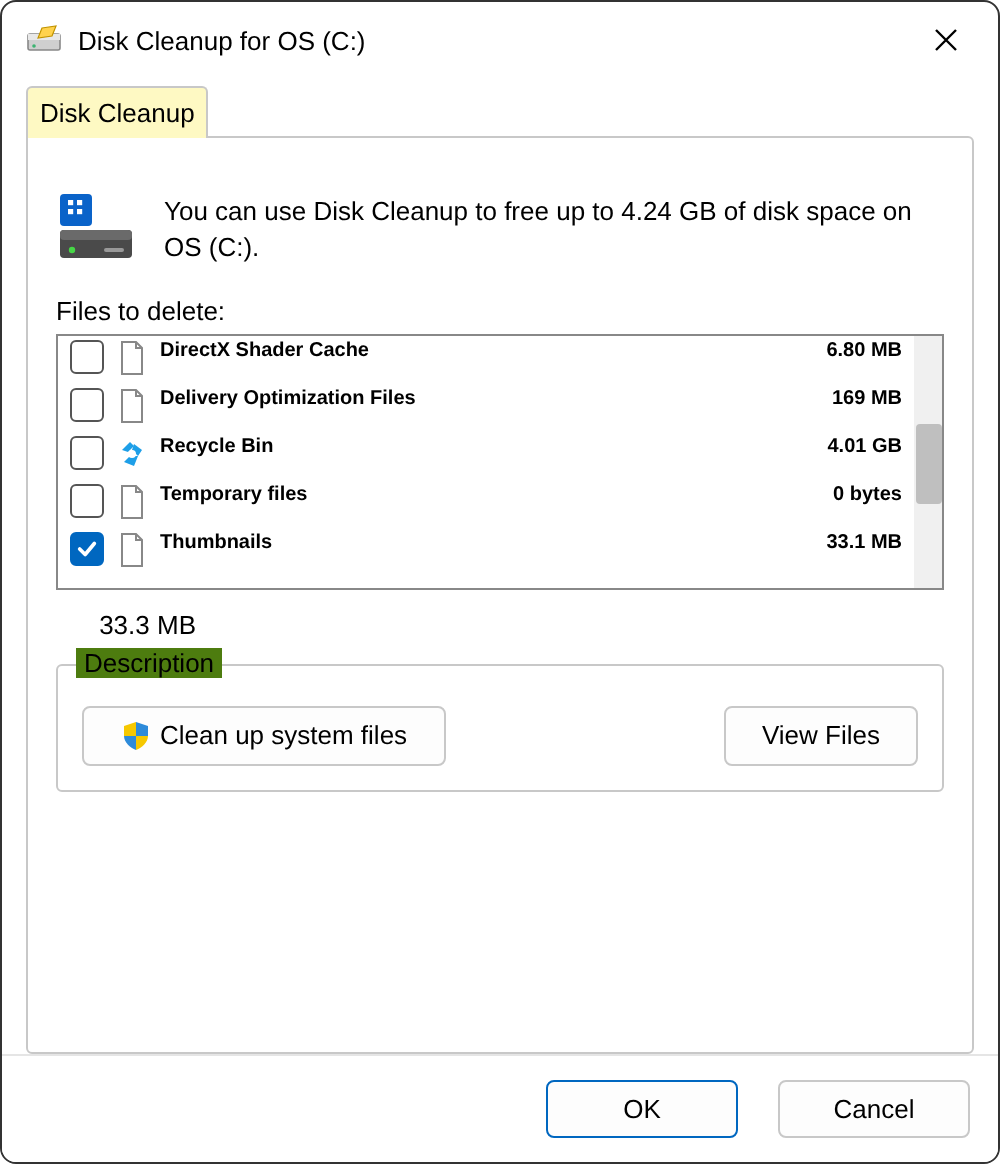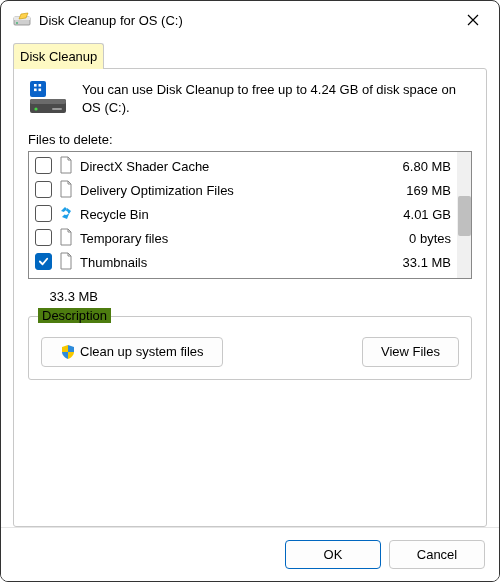--- a/index.html
+++ b/index.html
@@ -53,21 +53,21 @@
     padding: 5px 6px;
     border-top-left-radius: 3px;
     border-top-right-radius: 3px;
     font-size: 13px;
     margin-bottom: -1px;
   }
 
   .panel {
     border: 1px solid #c8c8c8;
     border-radius: 0 3px 3px 3px;
-    padding: 12px 14px 14px 14px;
+    padding: 28px 14px 14px 14px;
     flex: 1;
     display: flex;
     flex-direction: column;
     min-height: 0;
   }
 
   .intro {
     display: flex;
     gap: 14px;
     align-items: flex-start;
@@ -97,25 +97,26 @@
   .filelist-scrollbar .thumb {
     position: absolute;
     left: 1px; right: 0;
     top: 44px; height: 40px;
     background: #bfbfbf;
     border-radius: 2px;
   }
 
   .row {
     display: flex;
-    align-items: flex-end;
+    align-items: flex-start;
     gap: 6px;
     padding: 2px 6px;
-    font-size: 13px;
+    font-size: 10px;
     height: 24px;
+    font-weight: bold;
   }
   .row .cb {
     width: 17px; height: 17px;
     border: 1.5px solid #555;
     border-radius: 3px;
     background: #fff;
     flex: none;
     display: flex; align-items: center; justify-content: center;
   }
   .row .cb.checked {
@@ -179,21 +180,21 @@
   .btn.primary {
     border-color: #0067c0;
   }
   .btn .shield { width: 16px; height: 16px; }
 
   .footer {
     border-top: 1px solid #e5e5e5;
     padding: 12px 14px;
     display: flex;
     justify-content: flex-end;
-    gap: 8px;
+    gap: 20px;
     background: #fff;
   }
   .footer .btn { min-width: 96px; padding: 6px 12px; }
 </style>
 </head>
 <body>
 
 <div class="titlebar">
   <span class="titlebar-icon">
     <svg viewBox="0 0 18 18" width="18" height="18">

